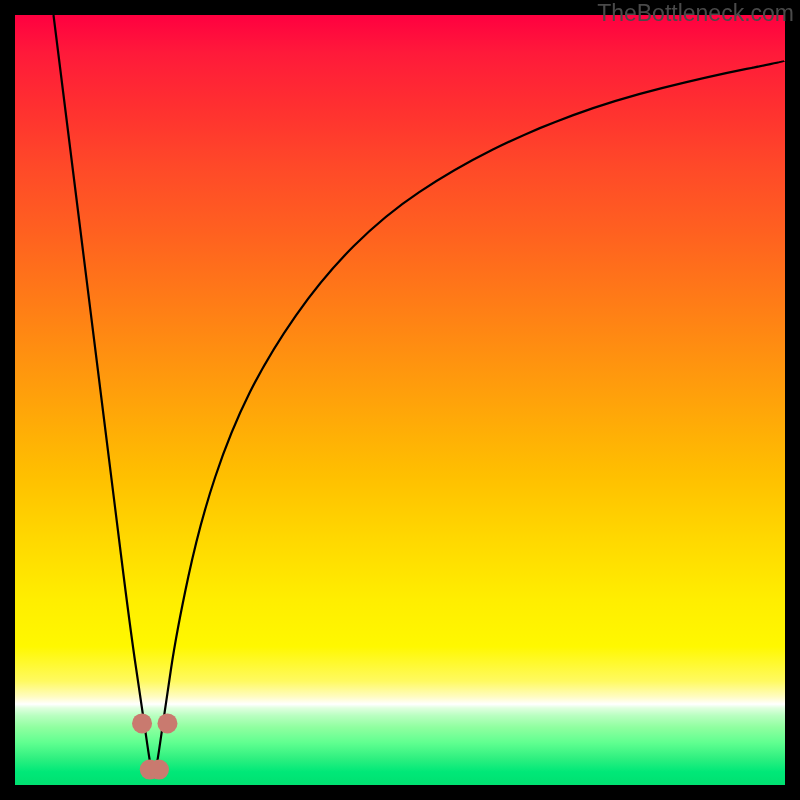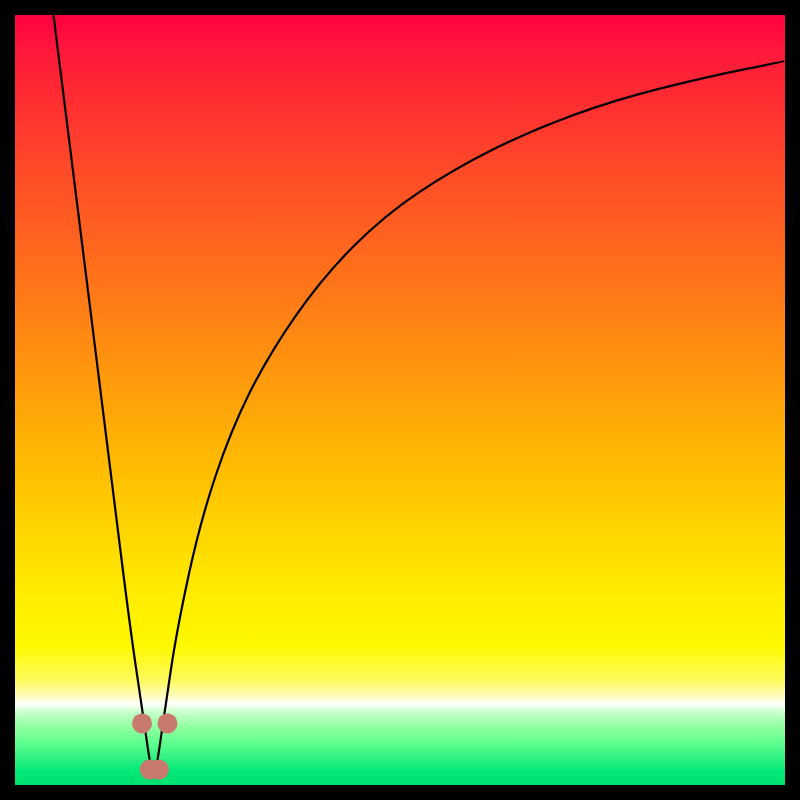--- a/index.html
+++ b/index.html
@@ -83,13 +83,14 @@
       </g>
       <g id="marker-group">
           <circle cx="127.05000000000001" cy="708.4" r="10" fill="#c97a6f" stroke="#b86a5f" stroke-width="0"></circle>
           <circle cx="134.75" cy="754.6" r="10" fill="#c97a6f" stroke="#b86a5f" stroke-width="0"></circle>
           <circle cx="143.99" cy="754.6" r="10" fill="#c97a6f" stroke="#b86a5f" stroke-width="0"></circle>
           <circle cx="152.46" cy="708.4" r="10" fill="#c97a6f" stroke="#b86a5f" stroke-width="0"></circle>
         </g>
     </svg>
   </div>
 
+  <div class="watermark">TheBottleneck.com</div>
 </div>
 
 </body></html>

